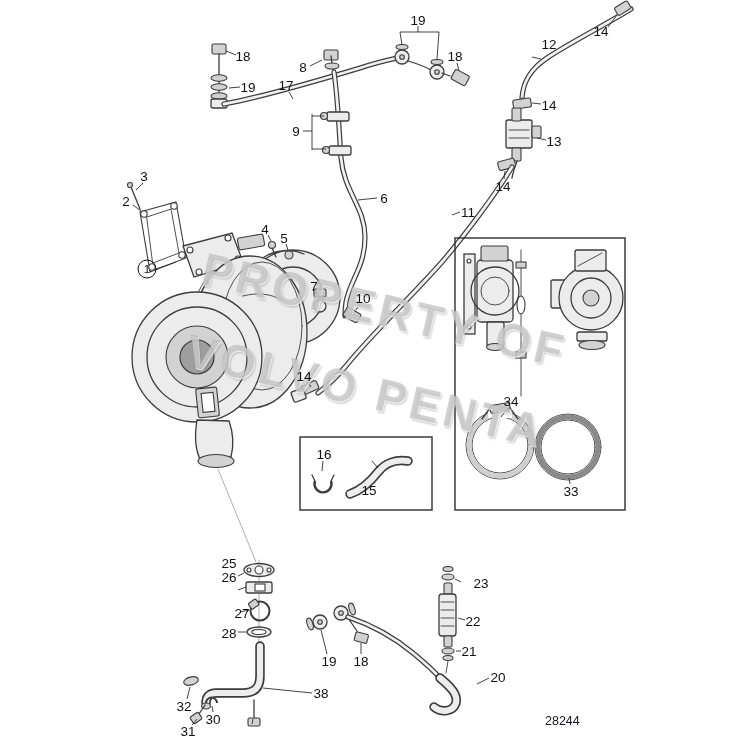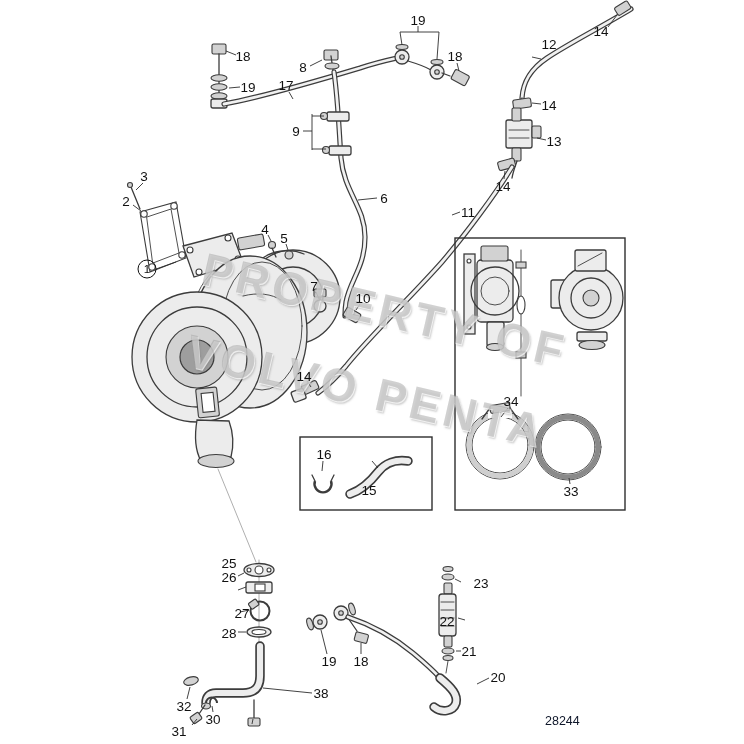--- a/index.html
+++ b/index.html
@@ -324,26 +324,26 @@
       <div class="callout" style="left: 304px; top: 376px;">14</div>
       <div class="callout" style="left: 511px; top: 401px;">34</div>
       <div class="callout" style="left: 571px; top: 491px;">33</div>
       <div class="callout" style="left: 324px; top: 454px;">16</div>
       <div class="callout" style="left: 369px; top: 454px; margin-top: 36px;">15</div>
       <div class="callout" style="left: 229px; top: 577px;">26</div>
       <div class="callout" style="left: 229px; top: 563px;">25</div>
       <div class="callout" style="left: 231px; top: 613px; margin-left: 11px;">27</div>
       <div class="callout" style="left: 229px; top: 633px;">28</div>
       <div class="callout" style="left: 469px; top: 583px; margin-left: 12px;">23</div>
-      <div class="callout" style="left: 447px; top: 621px;">22</div>
+      <div class="callout" style="left: 473px; top: 621px;">22</div>
       <div class="callout" style="left: 469px; top: 651px;">21</div>
       <div class="callout" style="left: 329px; top: 661px;">19</div>
       <div class="callout" style="left: 361px; top: 661px;">18</div>
       <div class="callout" style="left: 498px; top: 677px;">20</div>
       <div class="callout" style="left: 321px; top: 693px;">38</div>
       <div class="callout" style="left: 184px; top: 706px; text-align: center;">32</div>
       <div class="callout" style="left: 213px; top: 719px;">30</div>
-      <div class="callout" style="left: 179px; top: 731px;">31</div>
+      <div class="callout" style="left: 188px; top: 731px;">31</div>
       <div class="callout" style="left: 248px; top: 760px; margin-top: 44px;">29</div>
     </div>
 
   <div class="partnum">28244</div>
 </div>
 
 </body></html>

